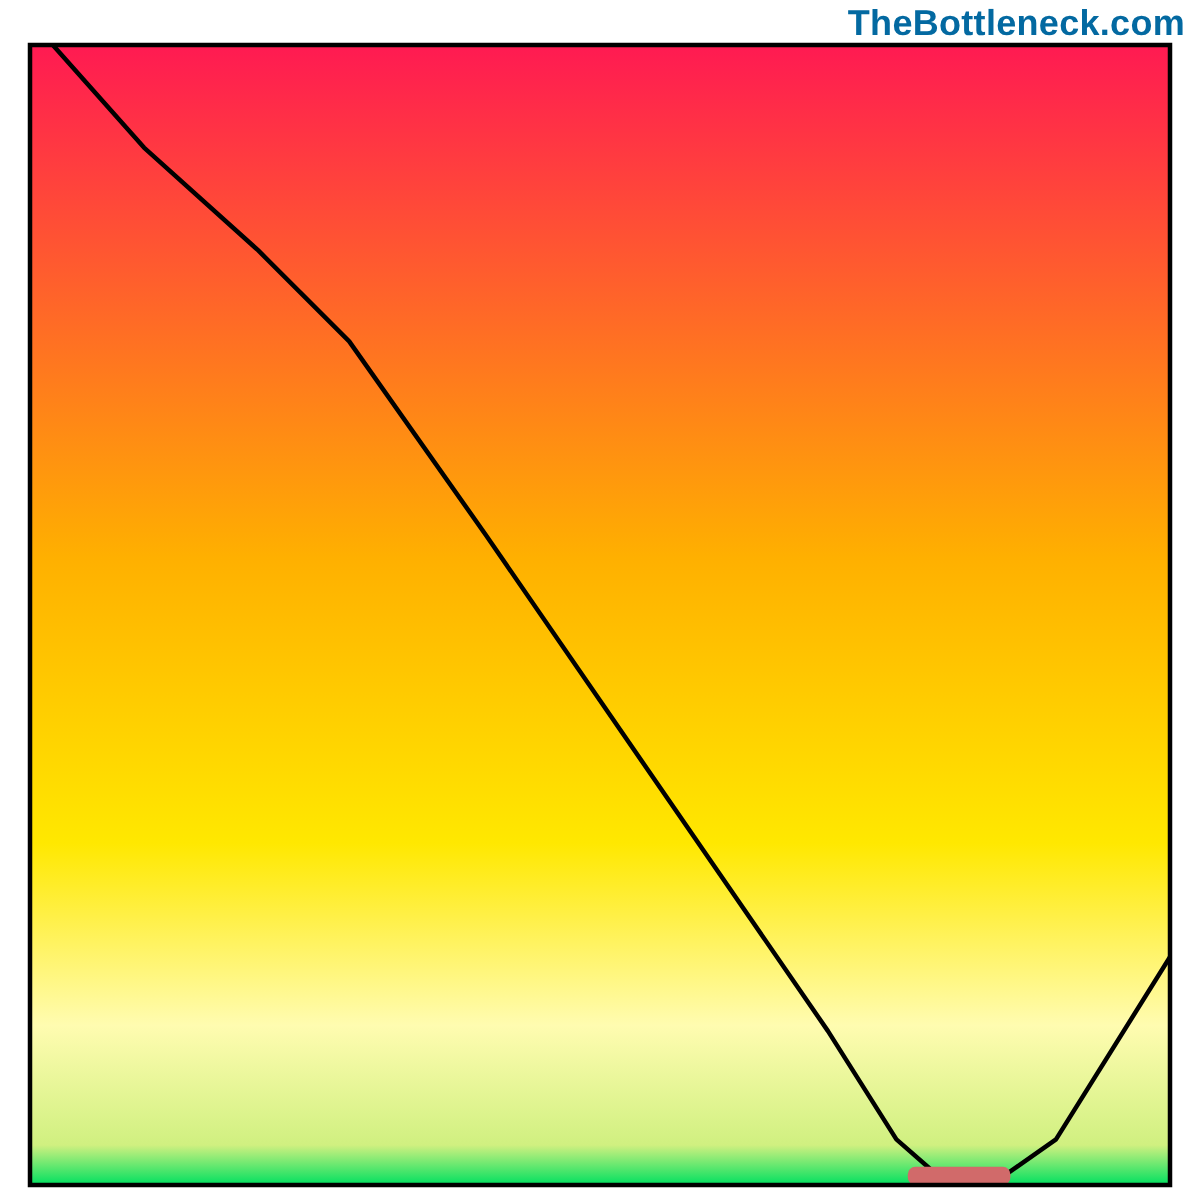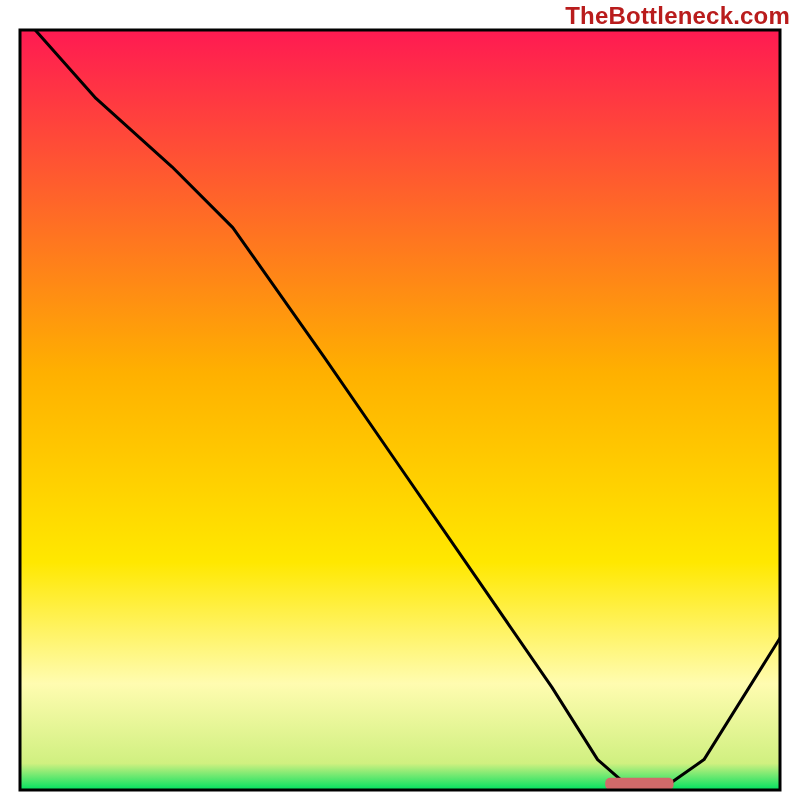--- a/index.html
+++ b/index.html
@@ -15,21 +15,21 @@
     position: relative;
     width: 800px;
     height: 800px;
   }
   .watermark {
     position: absolute;
     top: 2px;
     right: 10px;
     font-size: 24px;
     font-weight: 600;
-    color: #b91c1c;
+    color: #0369a1;
     letter-spacing: 0.2px;
   }
   svg { display: block; }
 </style>
 </head>
 <body>
 
 <div class="stage">
   <div class="watermark">TheBottleneck.com</div>
 

